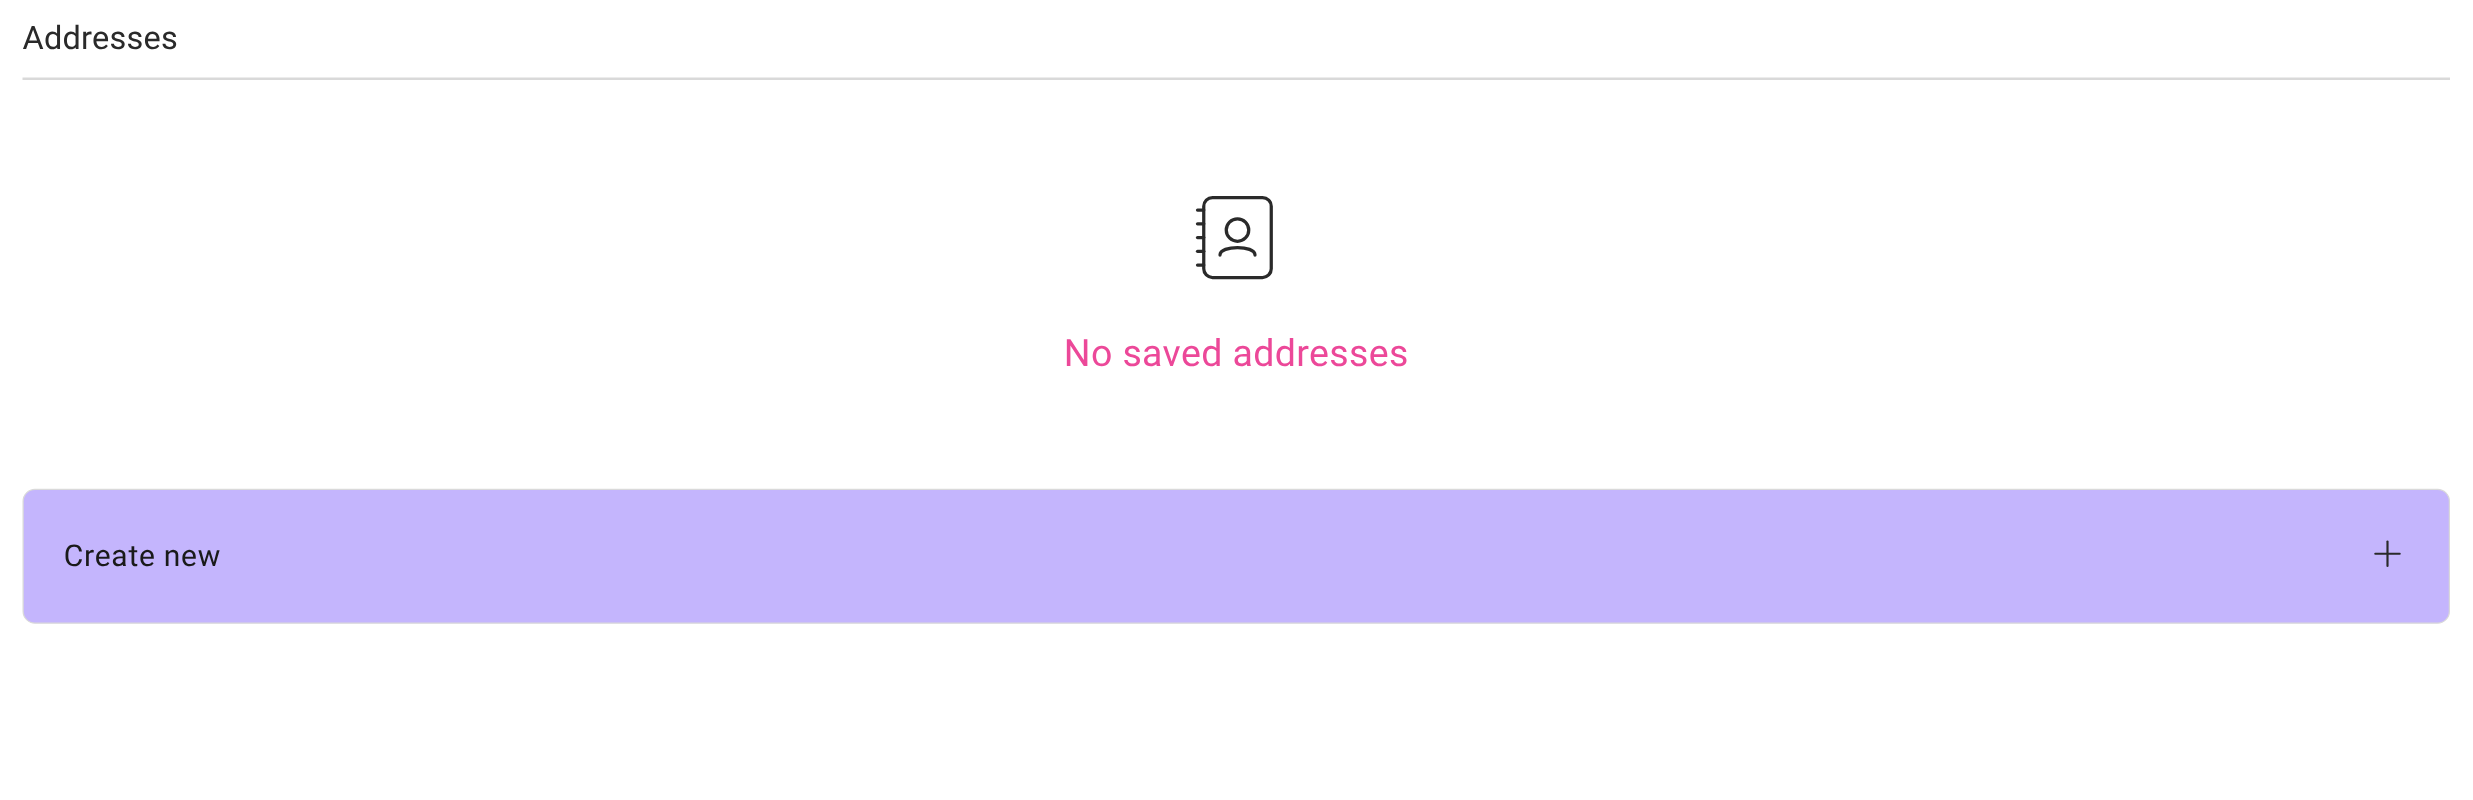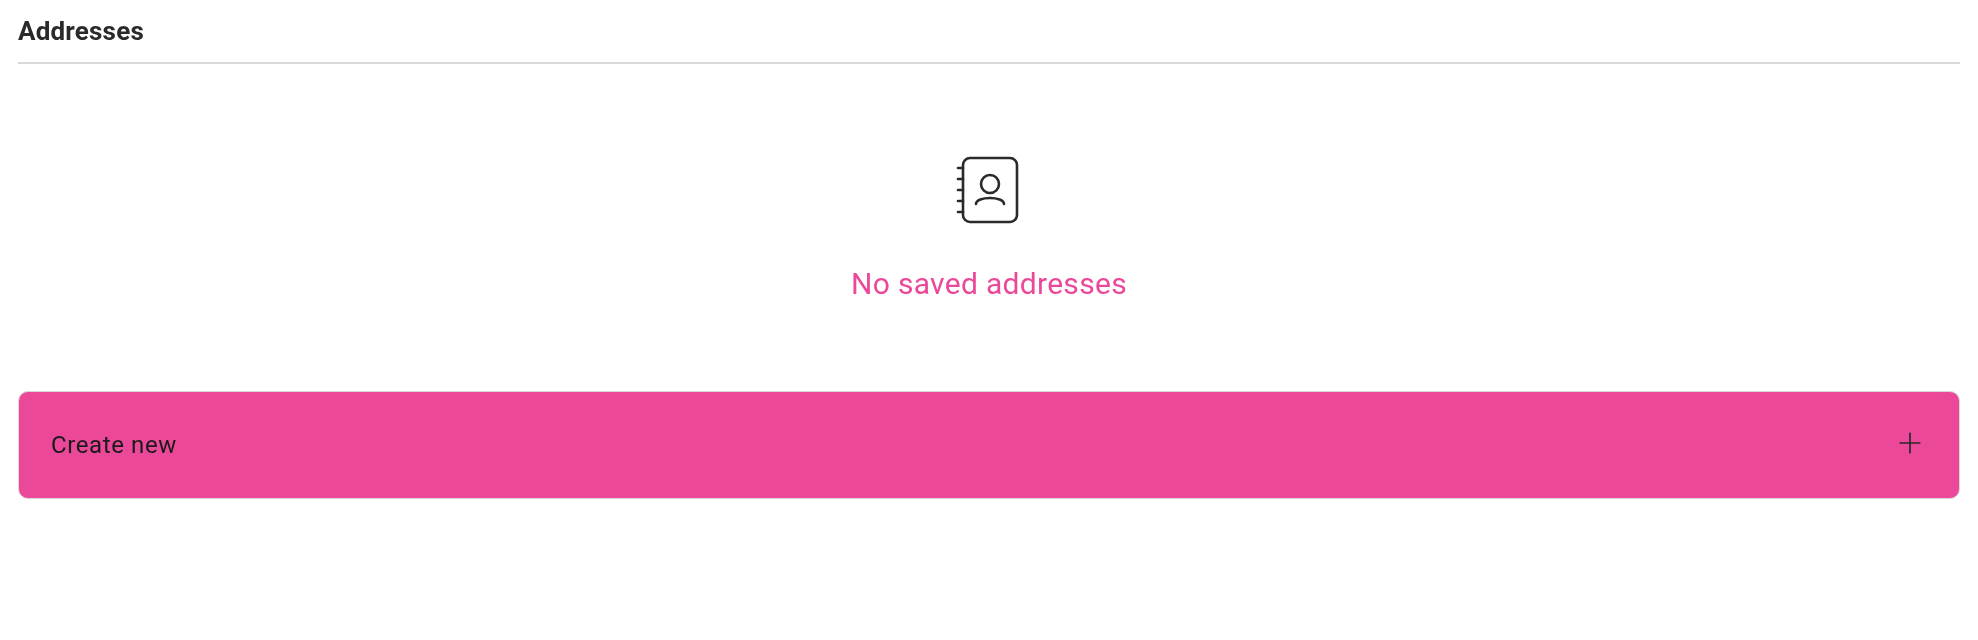--- a/index.html
+++ b/index.html
@@ -12,21 +12,21 @@
       background: #ffffff;
       width: 1978px;
       height: 640px;
       overflow: hidden;
     }
     .container {
       padding: 16px 18px;
     }
     .section-header {
       font-size: 26px;
-      font-weight: 700;
+      font-weight: 400;
       color: #2a2a2a;
       letter-spacing: 0.2px;
       padding-bottom: 16px;
     }
     .divider {
       border: none;
       border-top: 2px solid #d9d9d9;
       margin-bottom: 10px;
     }
     .empty-state {
@@ -52,21 +52,21 @@
     }
     .create-new-row {
       margin-top: 10px;
       border: 1px solid #d9d9d9;
       border-radius: 10px;
       display: flex;
       align-items: center;
       justify-content: space-between;
       padding: 38px 36px 38px 32px;
       cursor: pointer;
-      background: #ec4899;
+      background: #c4b5fd;
     }
     .create-new-label {
       font-size: 24px;
       font-weight: 400;
       color: #1a1a1a;
       letter-spacing: 0.6px;
     }
     .plus-icon {
       width: 26px;
       height: 26px;

